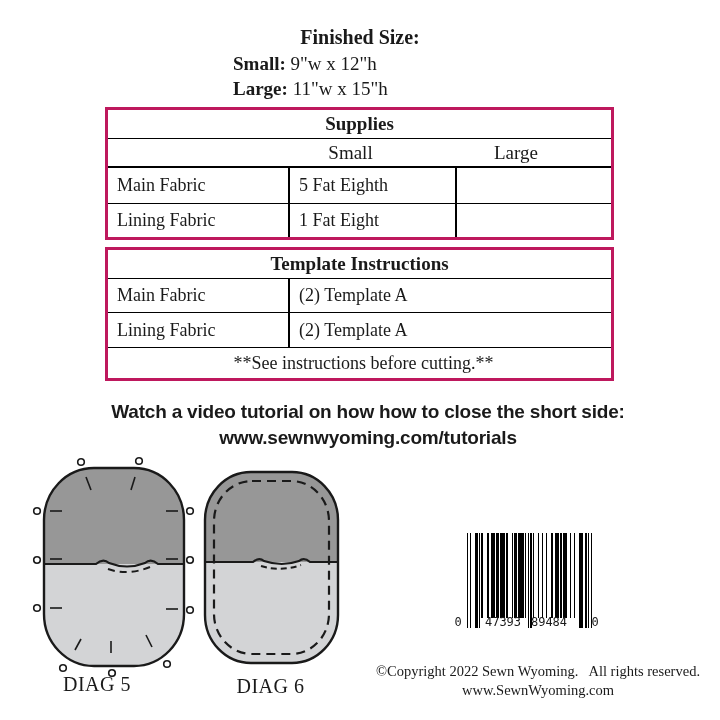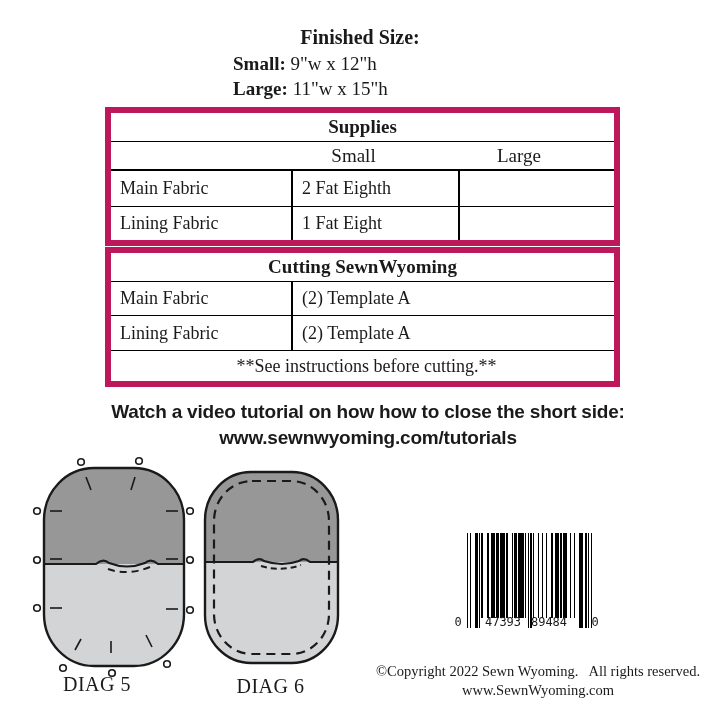--- a/index.html
+++ b/index.html
@@ -4,21 +4,21 @@
 <style>
   html,body{margin:0;padding:0;background:#fff;}
   #page{position:relative;width:720px;height:720px;background:#fff;overflow:hidden;
         font-family:"Liberation Serif", serif;color:#1a1a1a;}
   .abs{position:absolute;}
   
   #fs-title{left:0;top:26px;width:720px;text-align:center;font-size:20px;font-weight:bold;}
   #fs-lines{left:233px;top:51px;font-size:19px;line-height:25px;}
   .fs-label{font-weight:bold;}
   
-  .tbl{left:105px;width:503px;border:6px solid #be185d;background:#fff;}
+  .tbl{left:105px;width:503px;border:3px solid #be185d;background:#fff;}
   .t-title{height:28px;display:flex;align-items:center;justify-content:center;
            font-size:19px;font-weight:bold;}
   .trow{display:grid;grid-template-columns:180px 167px 1fr;}
   .trow2{display:grid;grid-template-columns:180px 167px 1fr;}
   .cell{display:flex;align-items:center;font-size:18px;padding-left:9px;box-sizing:border-box;}
   .cell.ctr{justify-content:center;padding-left:0;}
   .hdrcell{font-size:19px;font-weight:normal;}
   .vline{border-left:2px solid #000;}
   .hline1{border-top:1.5px solid #000;}
   .hline2{border-top:2px solid #000;}
@@ -57,32 +57,32 @@
 
   <div class="abs tbl" id="supplies">
     <div class="t-title">Supplies</div>
     <div class="trow2 hline1" style="height:27px;">
       <div class="cell"></div>
       <div class="cell ctr hdrcell" style="padding-right:42px;">Small</div>
       <div class="cell ctr hdrcell" style="padding-right:34px;">Large</div>
     </div>
     <div class="trow hline2" style="height:35px;">
       <div class="cell">Main Fabric</div>
-      <div class="cell vline">2 Fat Eighth</div>
+      <div class="cell vline">5 Fat Eighth</div>
       <div class="cell vline"></div>
     </div>
     <div class="trow hline1" style="height:33px;">
       <div class="cell">Lining Fabric</div>
       <div class="cell vline">1 Fat Eight</div>
       <div class="cell vline"></div>
     </div>
   </div>
 
   <div class="abs tbl" id="cutting">
-    <div class="t-title">Cutting SewnWyoming</div>
+    <div class="t-title">Template Instructions</div>
     <div class="trow hline1" style="height:33px;grid-template-columns:180px 1fr;">
       <div class="cell">Main Fabric</div>
       <div class="cell vline">(2) Template A</div>
     </div>
     <div class="trow hline1" style="height:34px;grid-template-columns:180px 1fr;">
       <div class="cell">Lining Fabric</div>
       <div class="cell vline">(2) Template A</div>
     </div>
     <div class="note-row hline1">**See instructions before cutting.**</div>
   </div>

